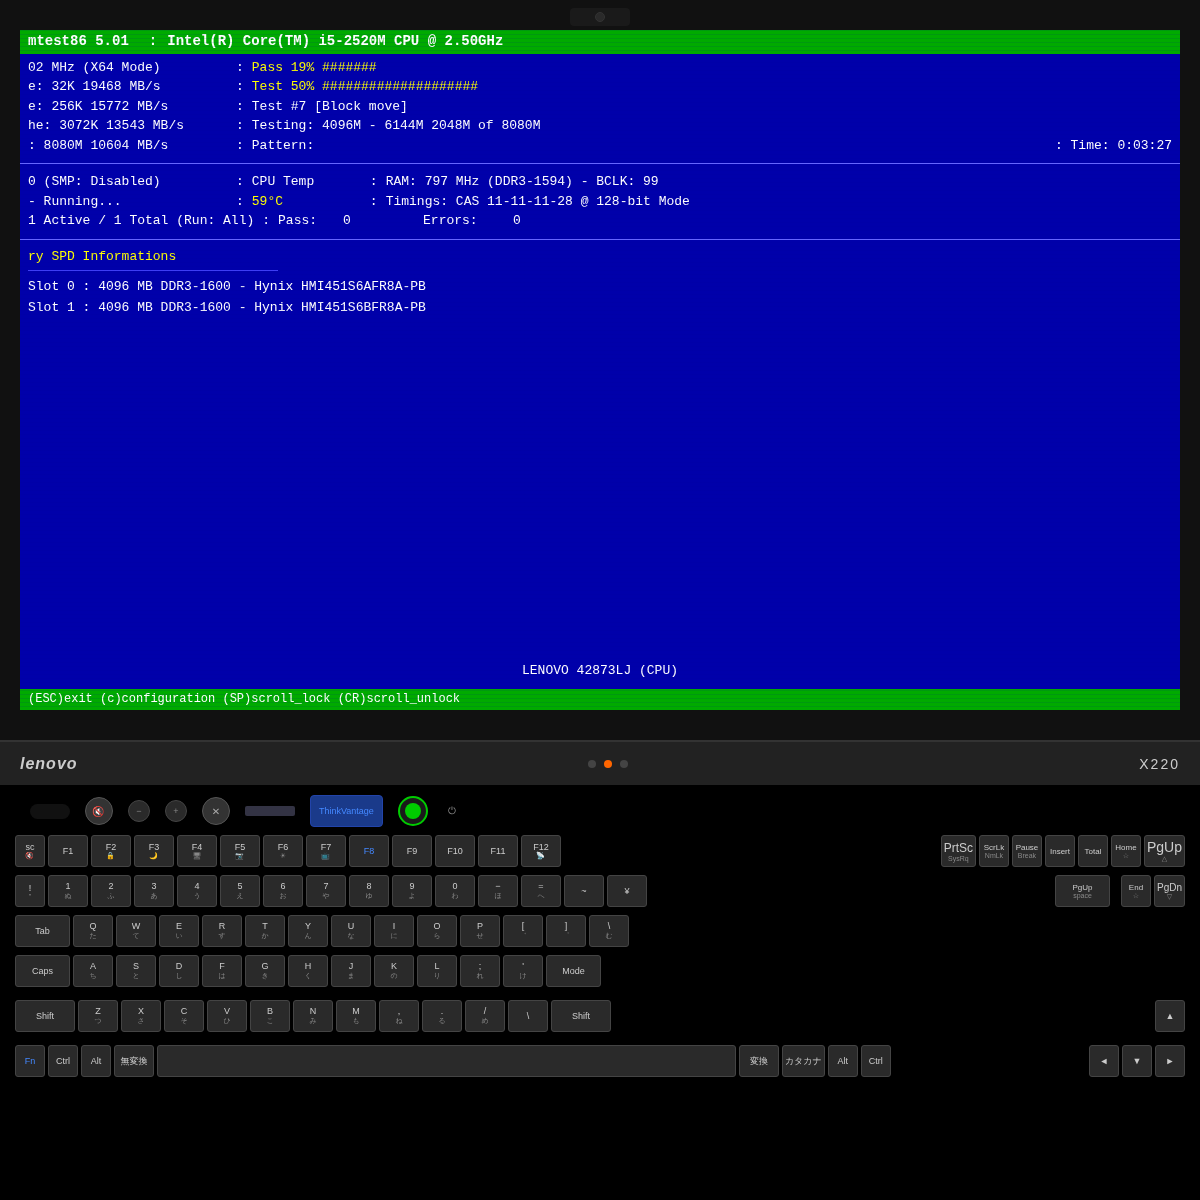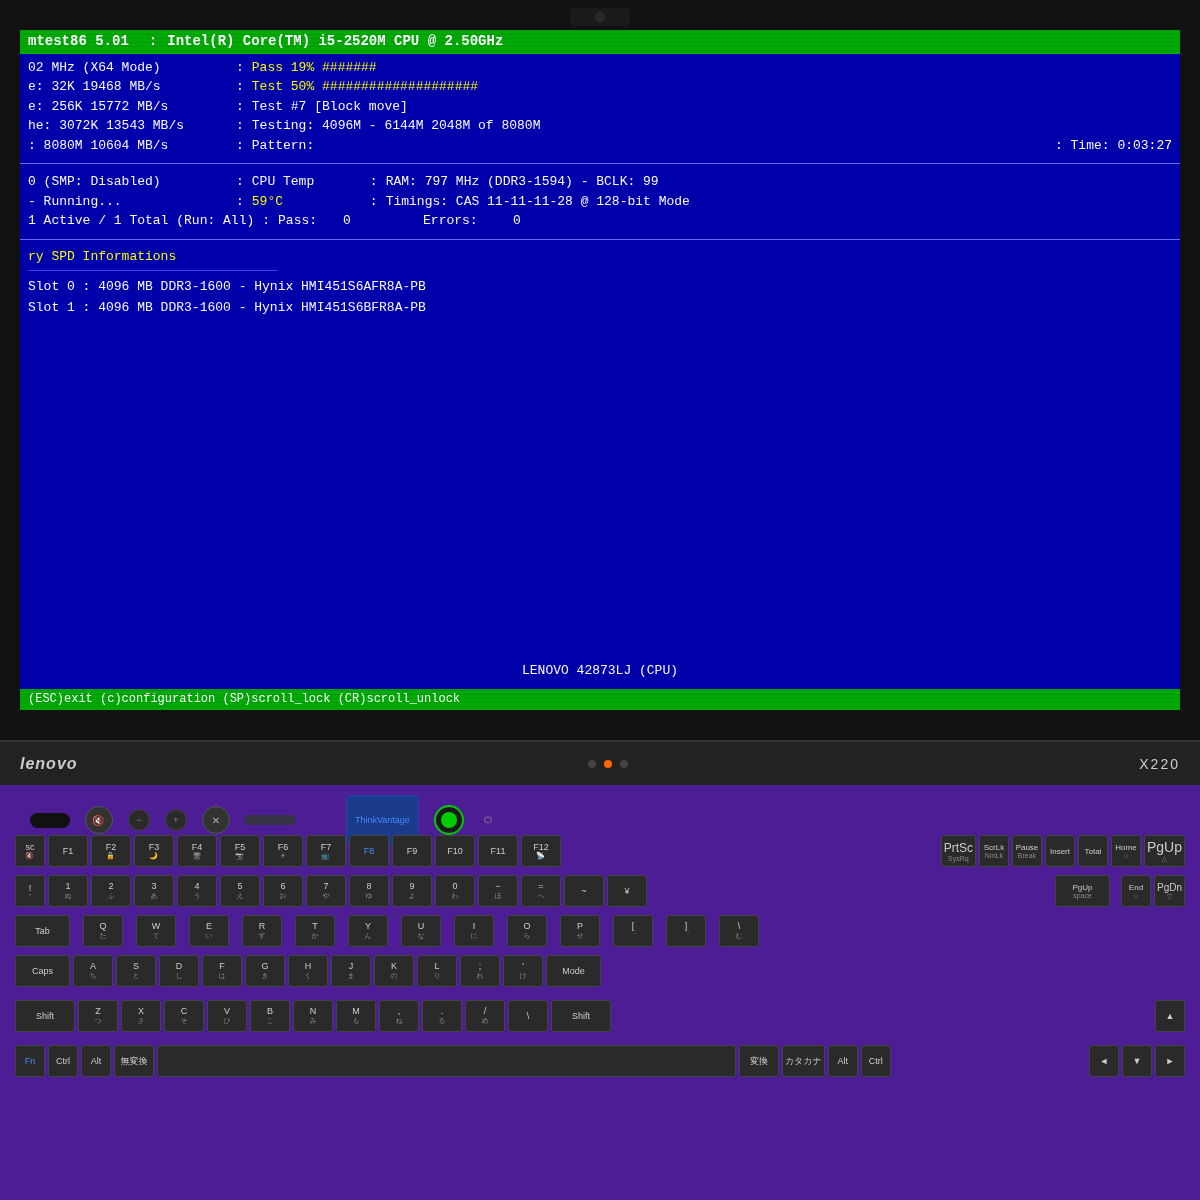--- a/index.html
+++ b/index.html
@@ -9,21 +9,21 @@
       background: #1a1a1a;
       overflow: hidden;
       font-family: Arial, sans-serif;
     }
 
     .laptop-outer {
       position: absolute;
       top: 0; left: 0;
       width: 1200px;
       height: 1200px;
-      background: #4c1d95;
+      background: #000000;
     }
 
     
     .screen-bezel {
       position: absolute;
       top: 0;
       left: 0;
       width: 1200px;
       height: 740px;
       background: #111;
@@ -218,24 +218,23 @@
       align-items: center;
       justify-content: center;
       color: #888;
       font-size: 9px;
     }
 
     .thinkvantage-btn {
       background: #1a3a8a;
       color: #4488ff;
       border-radius: 4px;
-      padding: 19px 8px;
+      padding: 10px 8px;
       font-size: 9px;
       border: 1px solid #2244aa;
-      margin-left: 36px;
     }
 
     .power-btn {
       width: 30px;
       height: 30px;
       border-radius: 50%;
       background: #1a1a1a;
       border: 2px solid #00cc00;
       display: flex;
       align-items: center;
@@ -308,21 +307,21 @@
     }
 
     
     .qwerty-row {
       position: absolute;
       top: 915px;
       left: 0;
       right: 0;
       display: flex;
       align-items: flex-end;
-      gap: 13px;
+      gap: 3px;
       padding: 0 15px;
     }
 
     
     .asdf-row {
       position: absolute;
       top: 955px;
       left: 0;
       right: 0;
       display: flex;

